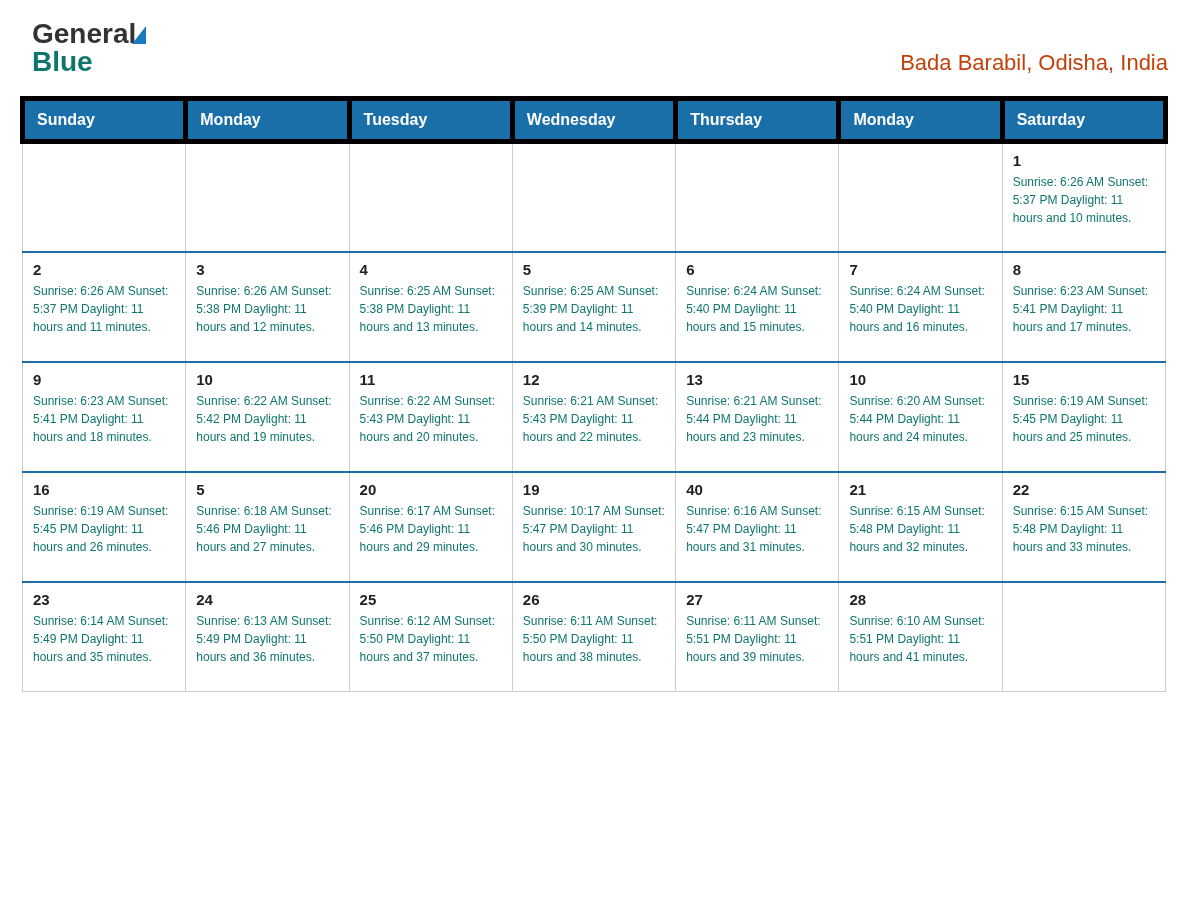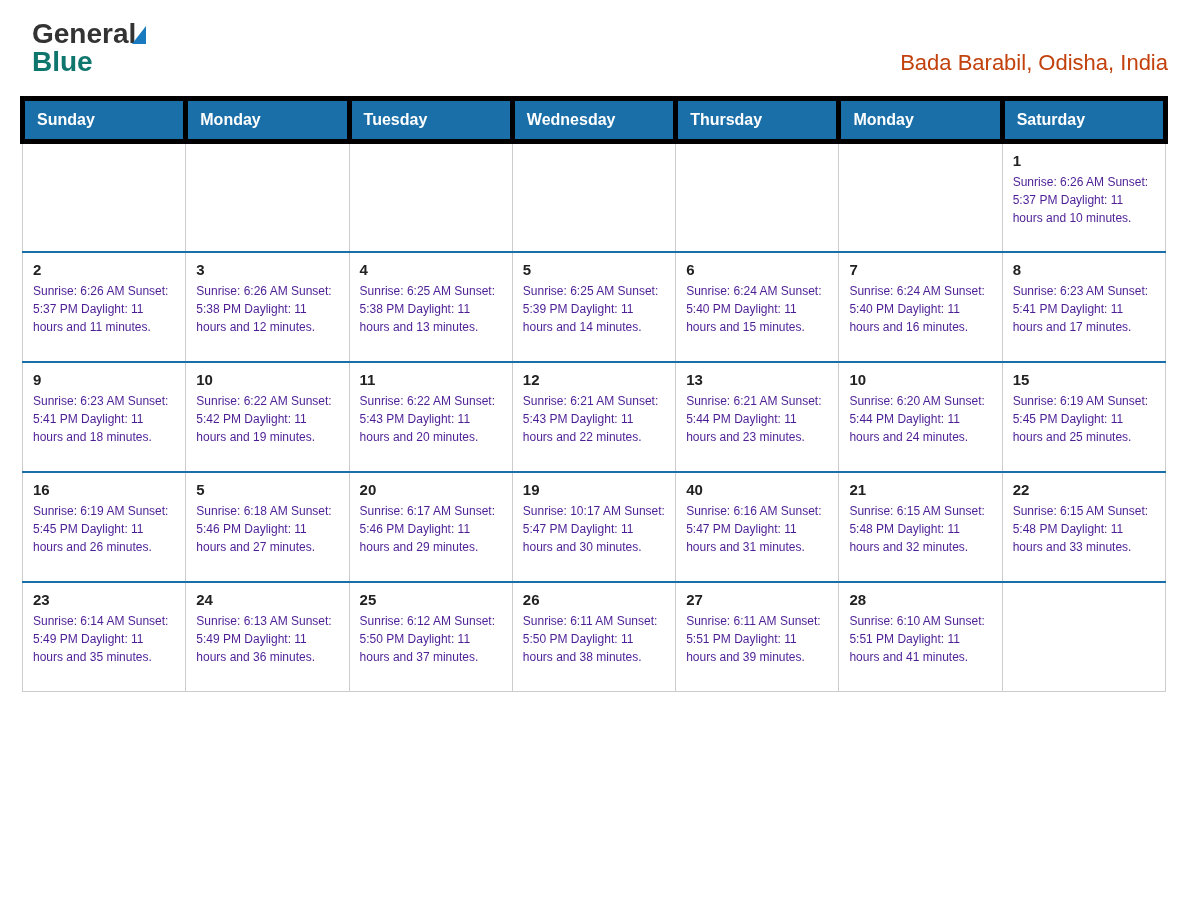--- a/index.html
+++ b/index.html
@@ -93,21 +93,21 @@
       border-top: 2px solid #1a6fa8;
     }
     .day-number {
       font-size: 15px;
       font-weight: bold;
       display: block;
       margin-bottom: 4px;
     }
     .day-info {
       font-size: 12px;
-      color: #4c1d95;
+      color: #0f766e;
       line-height: 1.5;
     }
     .empty-cell {
       background: #f9f9f9;
     }
   </style>
 </head>
 <body>
 
 <div class="header">

